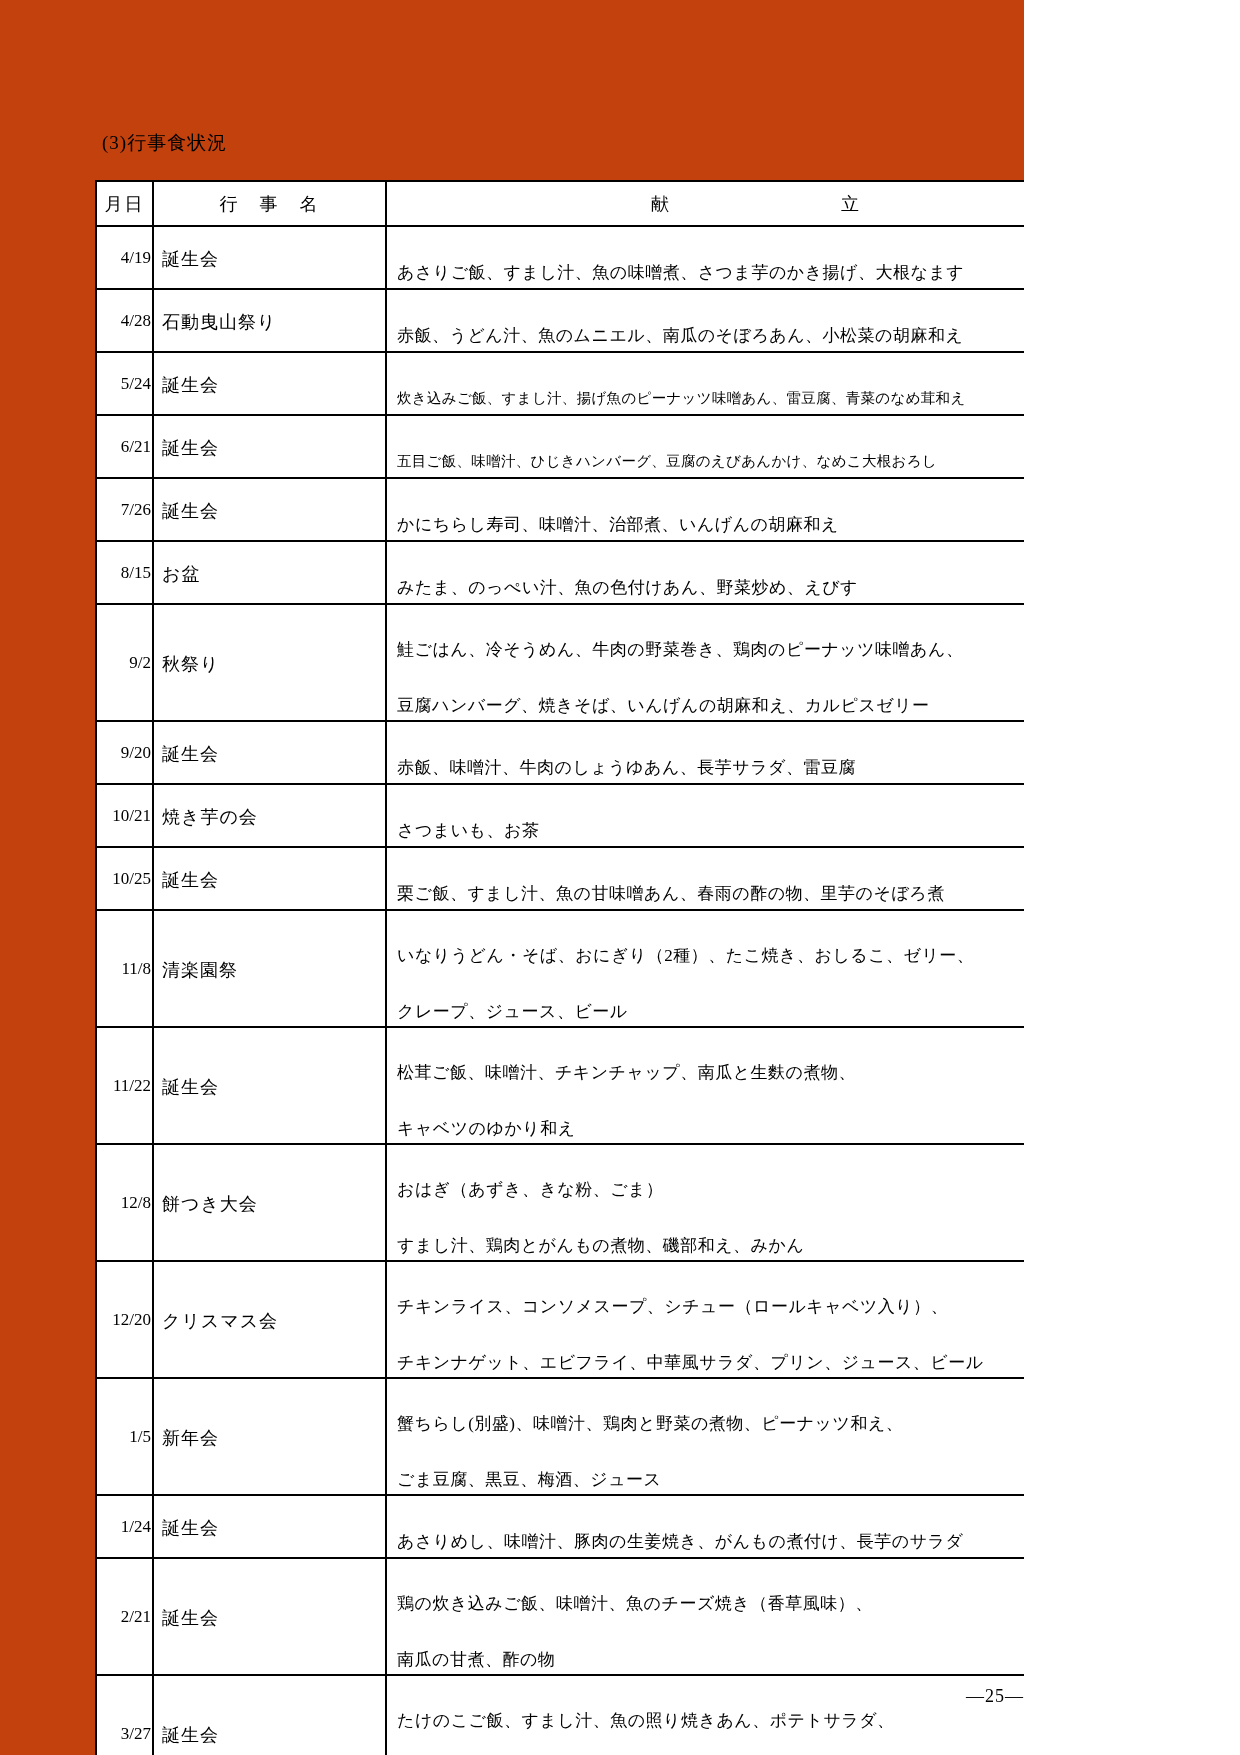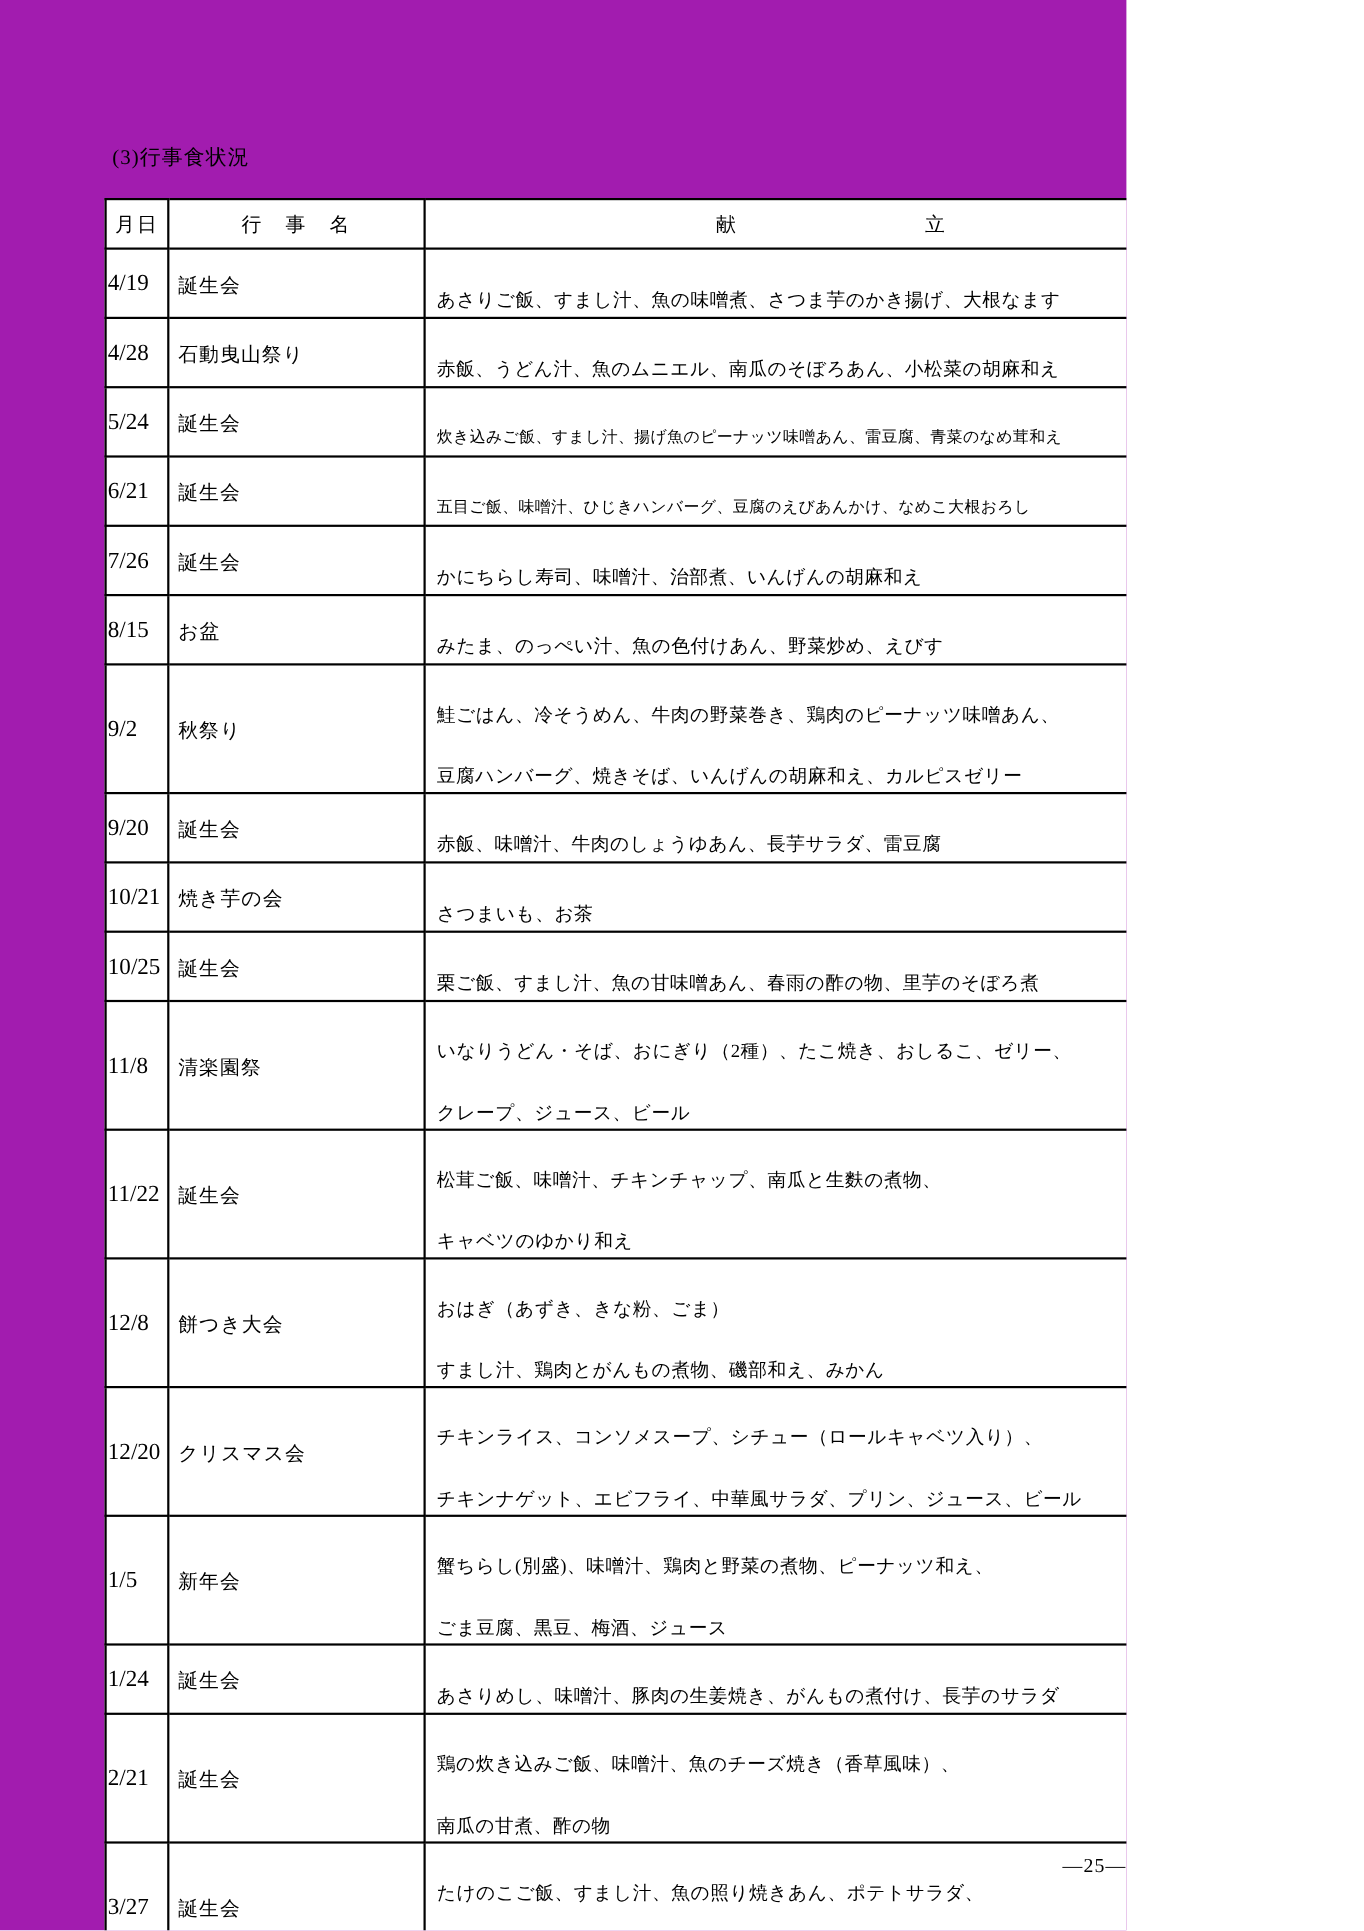--- a/index.html
+++ b/index.html
@@ -1,19 +1,19 @@
 <!DOCTYPE html>
 <html><head>
 <meta charset="utf-8">
 <style>
   html,body{margin:0;padding:0;background:#fff;}
   .page{
     position:relative;
     width:1024px;height:1755px;
-    background:#a21caf;color:#000;
+    background:#c2410c;color:#000;
     font-family:"Liberation Serif","DejaVu Serif",serif;
     overflow:hidden;
   }
   .title{
     position:absolute;left:102px;top:130px;
     font-size:19px;letter-spacing:1px;white-space:nowrap;
   }
   table.meal{
     position:absolute;left:95px;top:180px;
     width:1030px;border-collapse:collapse;table-layout:fixed;
@@ -28,21 +28,21 @@
   col.c2{width:233px;}
   col.c3{width:740px;}
   thead th{
     height:41px;font-weight:normal;font-size:18px;letter-spacing:2px;
     text-align:center;
     font-family:Liberation Serif, serif;
   }
   .menu-head span{display:inline-block;}
   .menu-head .gap{width:170px;}
   tbody tr{height:63px;}
-  td.c-date{text-align:left;font-size:21px;padding:0 1px;white-space:nowrap;}
+  td.c-date{text-align:right;font-size:17px;padding:0 1px;white-space:nowrap;}
   td.c-event{font-size:18px;padding:3px 4px 0 8px;letter-spacing:1px;}
   td.c-menu{font-size:17px;padding:2px 4px 2px 10px;line-height:1.5;letter-spacing:0.5px;}
   td.c-menu.small{font-size:14.5px;letter-spacing:0.3px;}
   .menu-line{white-space:nowrap;margin-top:30px;}
   .footer{
     position:absolute;left:0;bottom:48px;width:100%;
     text-align:right;font-size:18px;letter-spacing:1px;
   }
 </style>
 </head>

